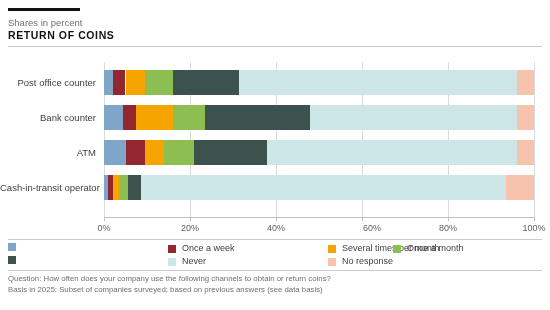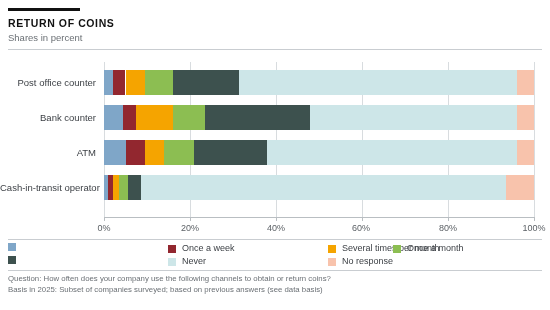--- a/index.html
+++ b/index.html
@@ -186,22 +186,22 @@
     line-height: 10.5px;
     margin: 0;
     white-space: nowrap;
   }
 </style>
 </head>
 <body>
 
 <div id="header">
   <div id="title-rule"></div>
+  <div id="chart-subtitle">Shares in percent</div>
   <div id="chart-title">RETURN OF COINS</div>
-  <div id="chart-subtitle">Shares in percent</div>
   <div id="header-rule"></div>
 </div>
 
 <div id="plot">
   <div class="grid-layer" id="gridlines">
       <div class="gridline" style="left: 104px;"></div>
       <div class="gridline" style="left: 190px;"></div>
       <div class="gridline" style="left: 276px;"></div>
       <div class="gridline" style="left: 362px;"></div>
       <div class="gridline" style="left: 448px;"></div>
@@ -262,21 +262,21 @@
 <div id="axis">
   <div id="axis-line"></div>
   <div id="axis-ticks">
       <div class="tick-mark" style="left: 104px;"></div>
       <div class="tick-label" style="left: 104px;">0%</div>
       <div class="tick-mark" style="left: 190px;"></div>
       <div class="tick-label" style="left: 190px;">20%</div>
       <div class="tick-mark" style="left: 276px;"></div>
       <div class="tick-label" style="left: 276px;">40%</div>
       <div class="tick-mark" style="left: 362px;"></div>
-      <div class="tick-label" style="left: 361px;">60%</div>
+      <div class="tick-label" style="left: 372px;">60%</div>
       <div class="tick-mark" style="left: 448px;"></div>
       <div class="tick-label" style="left: 448px;">80%</div>
       <div class="tick-mark" style="left: 534px;"></div>
       <div class="tick-label" style="left: 534px;">100%</div>
     </div>
 </div>
 
 <div id="legend">
   <div id="legend-rule-top"></div>
 <div class="legend-item" style="left: 0px; top: 0px;">

